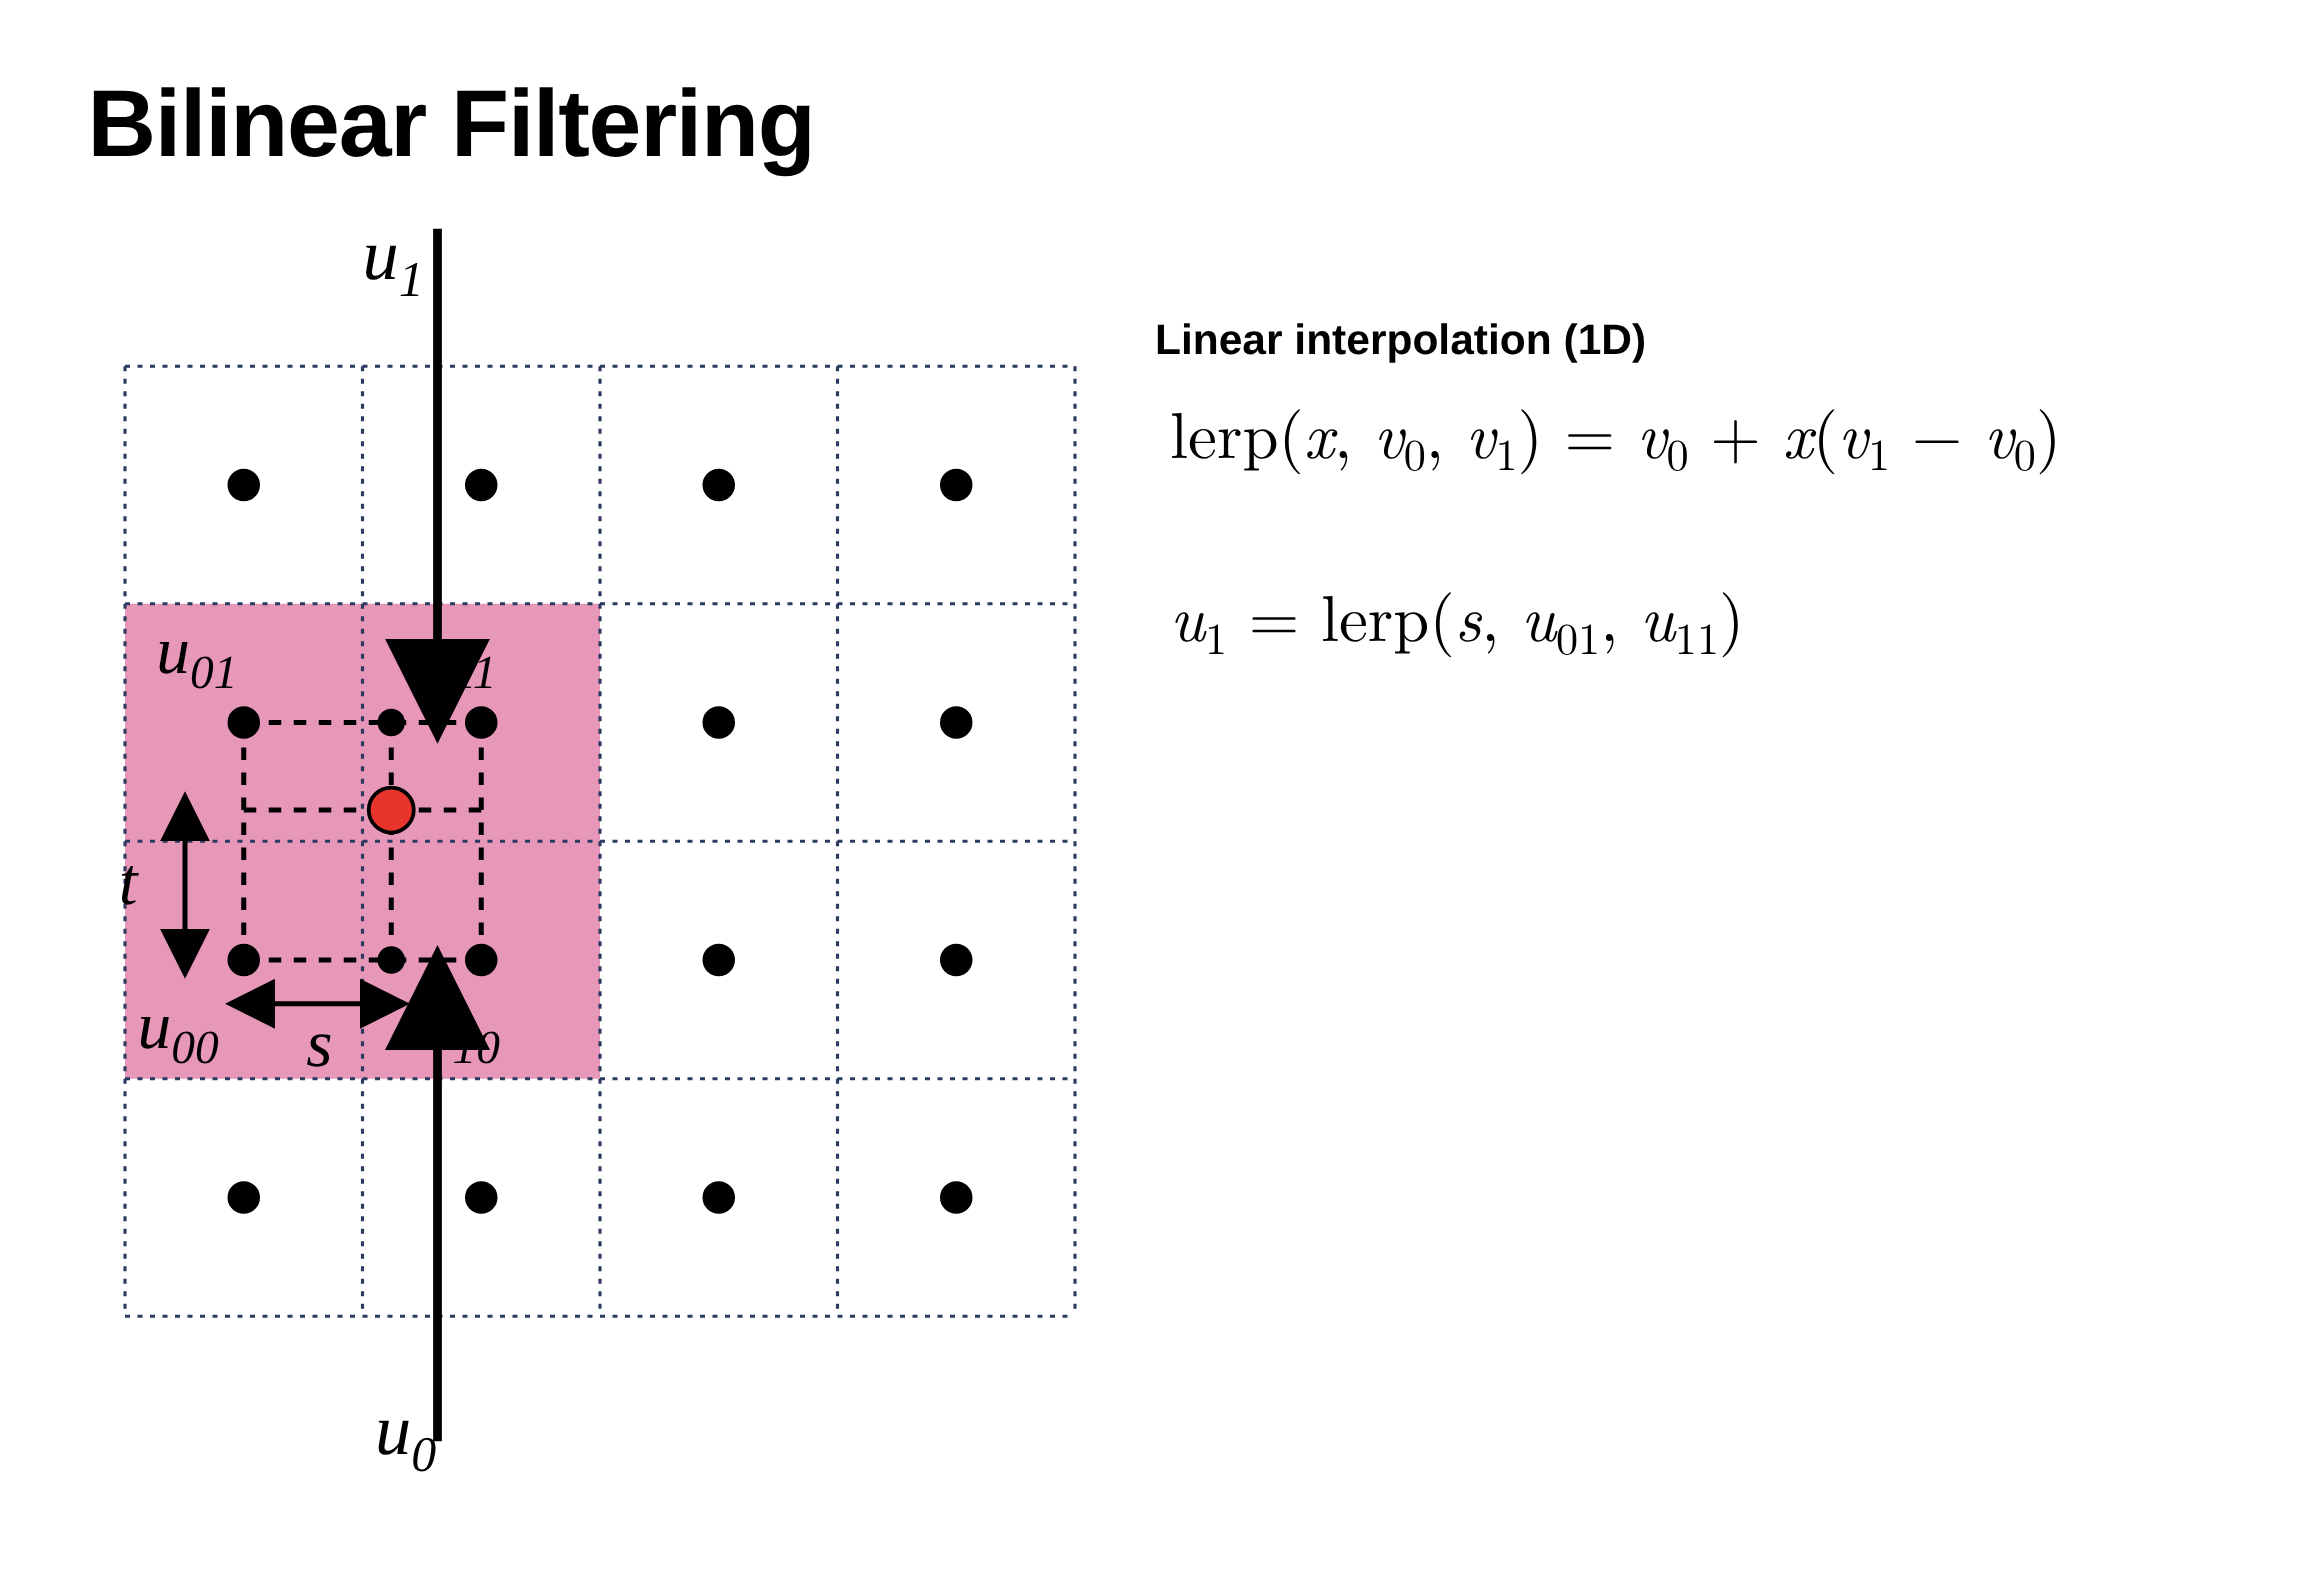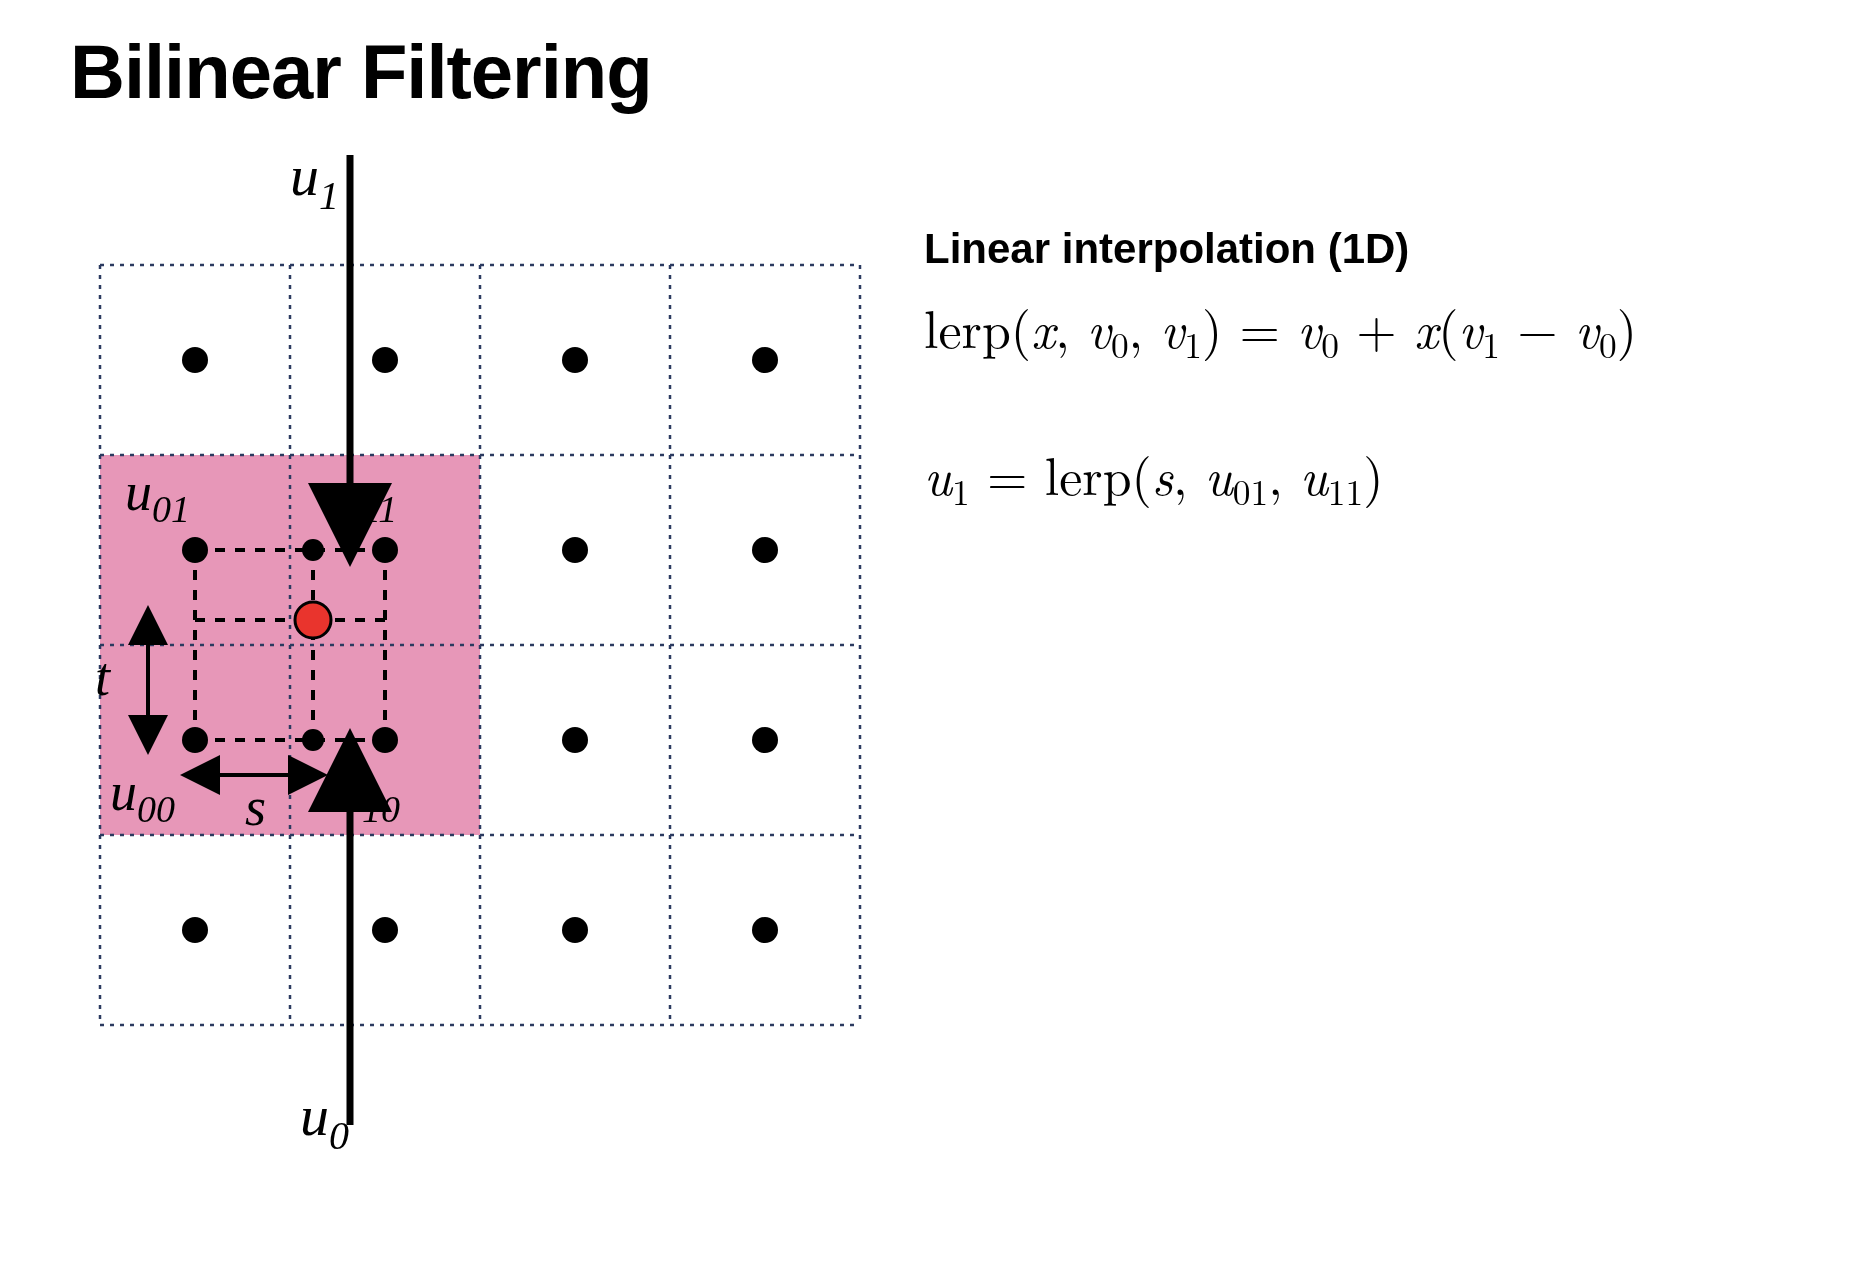--- a/index.html
+++ b/index.html
@@ -9,21 +9,21 @@
     width: 1850px;
     height: 1268px;
     font-family: "Helvetica Neue", Arial, sans-serif;
     color: #000;
   }
   .slide {
     position: relative;
     width: 1542px;
     height: 1268px;
     box-sizing: border-box;
-    padding: 28px 70px 0 70px;
+    padding: 56px 70px 0 70px;
   }
   h1.title {
     font-size: 76px;
     font-weight: 800;
     margin: 0 0 30px 0;
     letter-spacing: -1px;
   }
   .content {
     display: flex;
     flex-direction: row;
@@ -33,29 +33,29 @@
   .diagram-wrap {
     width: 800px;
     flex: 0 0 800px;
   }
   .equations {
     flex: 1;
     padding-left: 40px;
     padding-top: 80px;
   }
   .eq-heading {
-    font-size: 42px;
+    font-size: 34px;
     font-weight: 800;
     margin: 0 0 18px 0;
   }
   .eq-line {
     font-family: "Latin Modern Roman", "CMU Serif", Georgia, serif;
     font-size: 52px;
     line-height: 1.35;
-    margin: 0 0 10px 0;
+    margin: 0 0 10px 12px;
     white-space: nowrap;
   }
   .eq-block {
     margin-bottom: 70px;
   }
   .sub {
     font-size: 0.68em;
     vertical-align: -0.28em;
   }
   .mathit { font-style: italic; }

